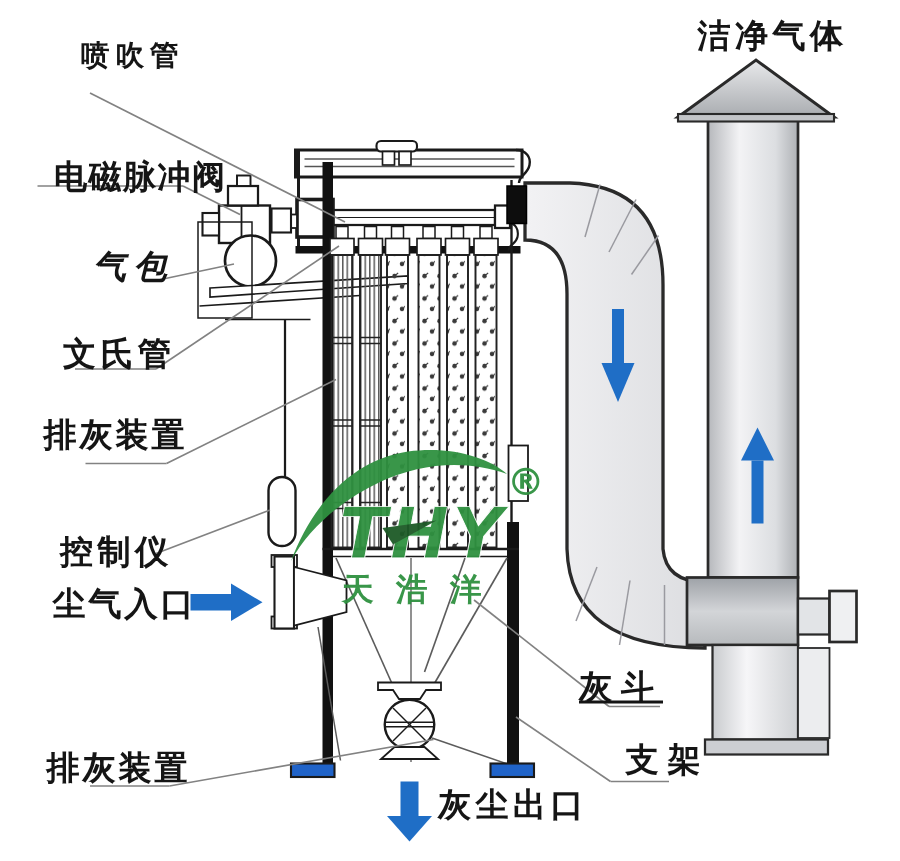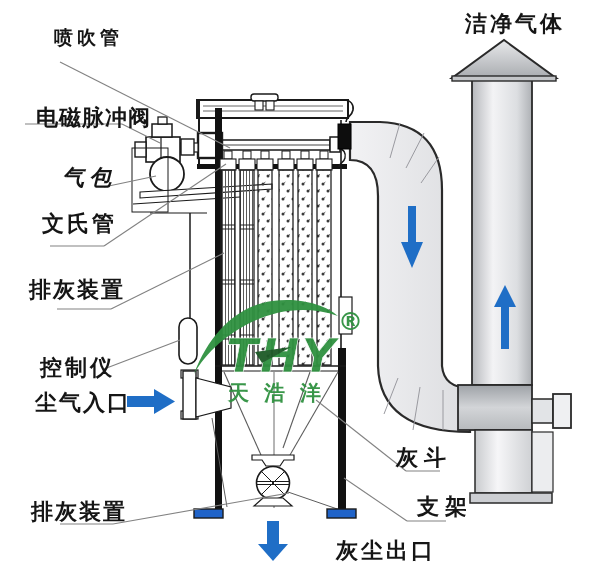--- a/index.html
+++ b/index.html
@@ -261,22 +261,22 @@
     <text x="226" y="372" font-size="47" font-weight="bold" font-style="italic" fill="#2f9140" stroke="#ffffff" stroke-width="0.6" letter-spacing="2" font-family="DejaVu Sans, sans-serif">THY</text>
     <path d="M255,352 L291,347 L262,363 Z" fill="#1d5a27"></path>
     <text x="338" y="330" font-size="25" fill="#2f9140" font-weight="bold" font-family="DejaVu Sans, sans-serif">®</text>
     <text x="228" y="400" font-size="21" font-weight="bold" fill="#2f9140" letter-spacing="15" font-family="DejaVu Sans, sans-serif">天浩洋</text>
   </g>
 </svg>
 
   <div class="lbl" style="left:54px;top:28px;letter-spacing:4px;font-size:19px;">喷吹管</div>
   <div class="lbl" style="left:36px;top:106px;letter-spacing:1px;">电磁脉冲阀</div>
   <div class="lbl" style="left:62px;top:166px;letter-spacing:5px;font-style:italic;">气包</div>
-  <div class="lbl" style="left:42px;top:212px;letter-spacing:3px;">文氏管</div>
+  <div class="lbl" style="left:42px;top:224px;letter-spacing:3px;">文氏管</div>
   <div class="lbl" style="left:29px;top:278px;letter-spacing:2px;">排灰装置</div>
   <div class="lbl" style="left:40px;top:356px;letter-spacing:3px;">控制仪</div>
   <div class="lbl" style="left:35px;top:391px;letter-spacing:2px;">尘气入口</div>
   <div class="lbl" style="left:31px;top:500px;letter-spacing:2px;">排灰装置</div>
   <div class="lbl" style="left:465px;top:12px;letter-spacing:3px;">洁净气体</div>
-  <div class="lbl" style="left:396px;top:446px;letter-spacing:6px;">灰斗</div>
+  <div class="lbl" style="left:386px;top:446px;letter-spacing:6px;text-decoration:underline;">灰斗</div>
   <div class="lbl" style="left:417px;top:495px;letter-spacing:6px;">支架</div>
-  <div class="lbl" style="left:292px;top:539px;letter-spacing:3px;margin-left:44px;">灰尘出口</div>
+  <div class="lbl" style="left:292px;top:525px;letter-spacing:3px;">灰尘出口</div>
 </div>
 
 </body></html>

